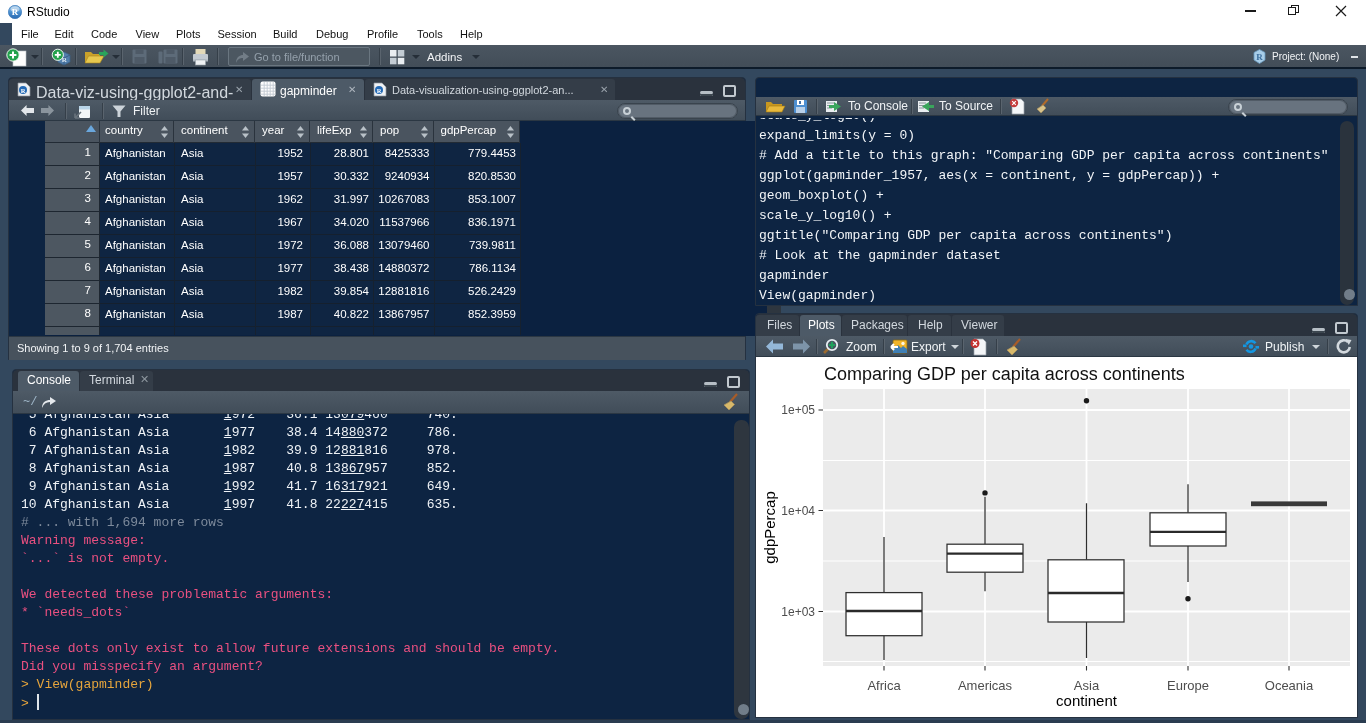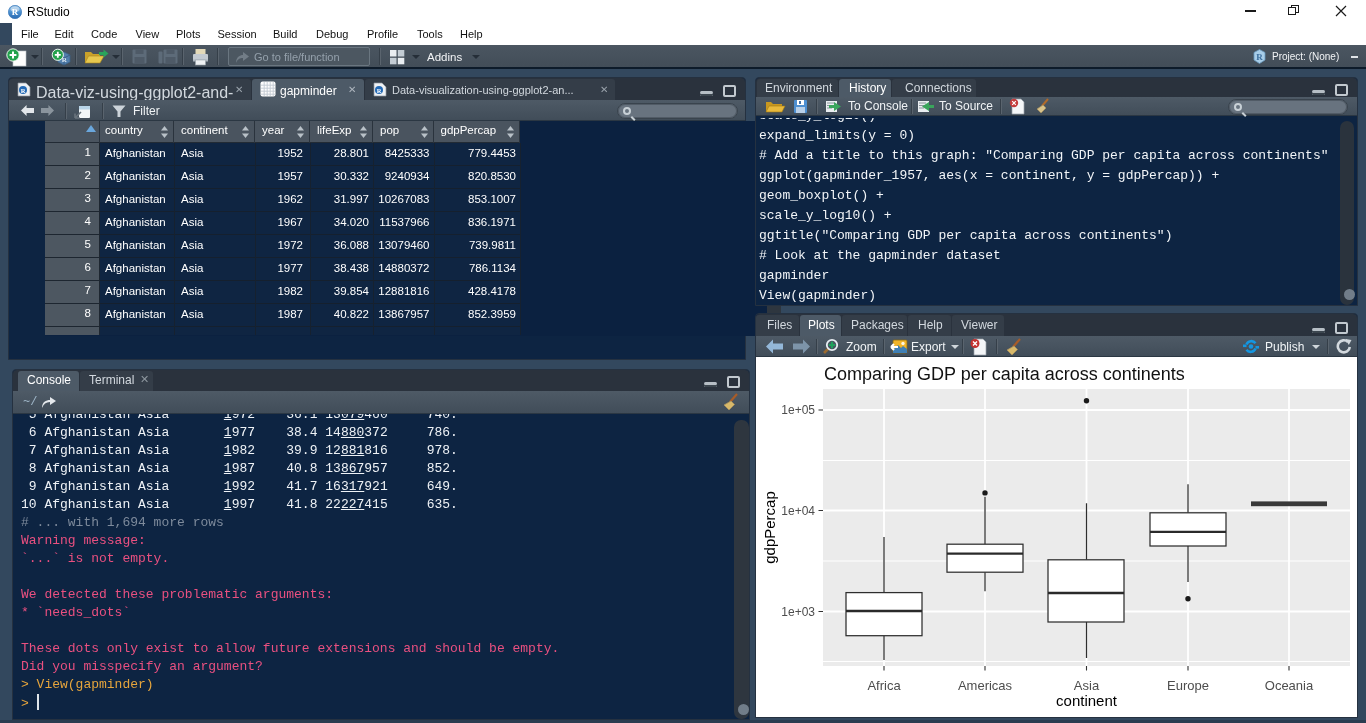--- a/index.html
+++ b/index.html
@@ -335,21 +335,21 @@
     <div class="abs" style="left:210px;top:160px;width:1px;height:23px;background:#16212f"></div>
     <div class="abs" style="left:265px;top:160px;width:1px;height:23px;background:#16212f"></div>
     <div class="abs" style="left:328px;top:160px;width:1px;height:23px;background:#16212f"></div>
     <div class="abs" style="left:388.5px;top:160px;width:1px;height:23px;background:#16212f"></div>
     <div class="abs" style="left:475px;top:160px;width:1px;height:23px;background:#16212f"></div>
     <span class="abs" style="left:60px;top:164px;color:#fff">Afghanistan</span>
     <span class="abs" style="left:136px;top:164px;color:#fff">Asia</span>
     <span class="abs" style="right:478px;top:164px;color:#fff">1982</span>
     <span class="abs" style="right:412px;top:164px;color:#fff">39.854</span>
     <span class="abs" style="right:351.5px;top:164px;color:#fff">12881816</span>
-    <span class="abs" style="right:265px;top:164px;color:#fff">428.4178</span>
+    <span class="abs" style="right:265px;top:164px;color:#fff">526.2429</span>
     <div class="abs" style="left:0;top:183px;width:55px;height:23px;background:#4d5761;border-bottom:1px solid #1d2630;border-right:1px solid #1d2630;">
           <span class="abs" style="right:8px;top:3px;color:#fff">8</span>
         </div>
     <div class="abs" style="left:55px;top:183px;width:420px;height:23px;background:#0f2542;border-bottom:1px solid #15202e;"></div>
     <div class="abs" style="left:129px;top:183px;width:1px;height:23px;background:#16212f"></div>
     <div class="abs" style="left:210px;top:183px;width:1px;height:23px;background:#16212f"></div>
     <div class="abs" style="left:265px;top:183px;width:1px;height:23px;background:#16212f"></div>
     <div class="abs" style="left:328px;top:183px;width:1px;height:23px;background:#16212f"></div>
     <div class="abs" style="left:388.5px;top:183px;width:1px;height:23px;background:#16212f"></div>
     <div class="abs" style="left:475px;top:183px;width:1px;height:23px;background:#16212f"></div>
@@ -364,20 +364,23 @@
     <div class="abs" style="left:129px;top:206px;width:1px;height:8px;background:#16212f;"></div>
     <div class="abs" style="left:210px;top:206px;width:1px;height:8px;background:#16212f;"></div>
     <div class="abs" style="left:265px;top:206px;width:1px;height:8px;background:#16212f;"></div>
     <div class="abs" style="left:328px;top:206px;width:1px;height:8px;background:#16212f;"></div>
     <div class="abs" style="left:388.5px;top:206px;width:1px;height:8px;background:#16212f;"></div>
     <div class="abs" style="left:475px;top:206px;width:1px;height:8px;background:#16212f;"></div>
     </div>
     <div class="abs" style="left:722px;top:23px;width:14px;height:191px;background:#2e363f;border-radius:7px;"></div>
       <div class="scrolldot" style="left:724px;top:27px;"></div>
   </div>
+  <div class="abs" style="left:0;top:258px;width:736px;height:24px;background:#47525d;border-top:1px solid #2b3743;color:#f2f4f6;font-size:11px;">
+    <span class="abs" style="left:8px;top:5px">Showing 1 to 9 of 1,704 entries</span>
+  </div>
 </div>
 
 <div class="panel" style="left:12px;top:369px;width:738px;height:351px;">
   <div class="tabstrip" style="height:21px;">
     <div class="tab active" style="left:5px;width:61px;">
         <span class="abs" style="left:9px;top:2px">Console</span>
       </div>
     <div class="tab" style="left:67px;width:73px;">
         <span class="abs" style="left:9px;top:2px">Terminal</span>
         <span class="abs" style="left:60px;top:2px;color:#8e979f;font-size:11px">✕</span>
@@ -414,35 +417,20 @@
 These dots only exist to allow future extensions and should be empty.
 Did you misspecify an argument?</span>
 <span style="color:#e6a53c">&gt; View(gapminder)
 &gt; </span><span style="display:inline-block;width:2px;height:16px;background:#dfe5ea;vertical-align:-3px"></span></pre>
     </div>
   <div class="abs" style="left:721px;top:50px;width:15px;height:299px;background:#2e363f;border-radius:7px;"></div>
     <div class="scrolldot" style="left:725px;top:334px;"></div>
 </div>
 
 <div class="panel" style="left:755px;top:77px;width:603px;height:229px;">
-  <div class="tabstrip" style="height:19px;">
-    <div class="tab" style="left:1px;width:81px;">
-        <span class="abs" style="left:8px;top:2px">Environment</span>
-      </div>
-    <div class="tab active" style="left:83px;width:52px;">
-        <span class="abs" style="left:10px;top:2px">History</span>
-      </div>
-    <div class="tab" style="left:136px;width:84px;">
-        <span class="abs" style="left:13px;top:2px">Connections</span>
-      </div>
-    <div class="winbtns" style="right:9px;top:6px;">
-        <div class="wmin"></div>
-        <div class="wmax"></div>
-      </div>
-  </div>
   <div class="ptoolbar" style="top:19px;height:19px;border-bottom:1px solid #2b3743;">
     <svg class="abs" style="left:9px;top:2px" width="21" height="15" viewBox="0 0 21 15">
         <path d="M1 13 L1 3 L6 3 L8 5 L17 5 L17 13 Z" fill="#c8971f"></path>
         <path d="M1 13 L4 7 L20 7 L17 13 Z" fill="#e8b93c" stroke="#a07712" stroke-width="0.6"></path>
       </svg>
     <svg class="abs" style="left:37px;top:2px" width="15" height="15" viewBox="0 0 15 15">
         <rect x="1" y="1" width="13" height="13" rx="1" fill="#4d8fd1"></rect>
         <rect x="4" y="1" width="7" height="5" fill="#fff"></rect>
         <rect x="6" y="2" width="2" height="3" fill="#4472a8"></rect>
         <rect x="3" y="8" width="9" height="6" fill="#b9d0e8"></rect>

